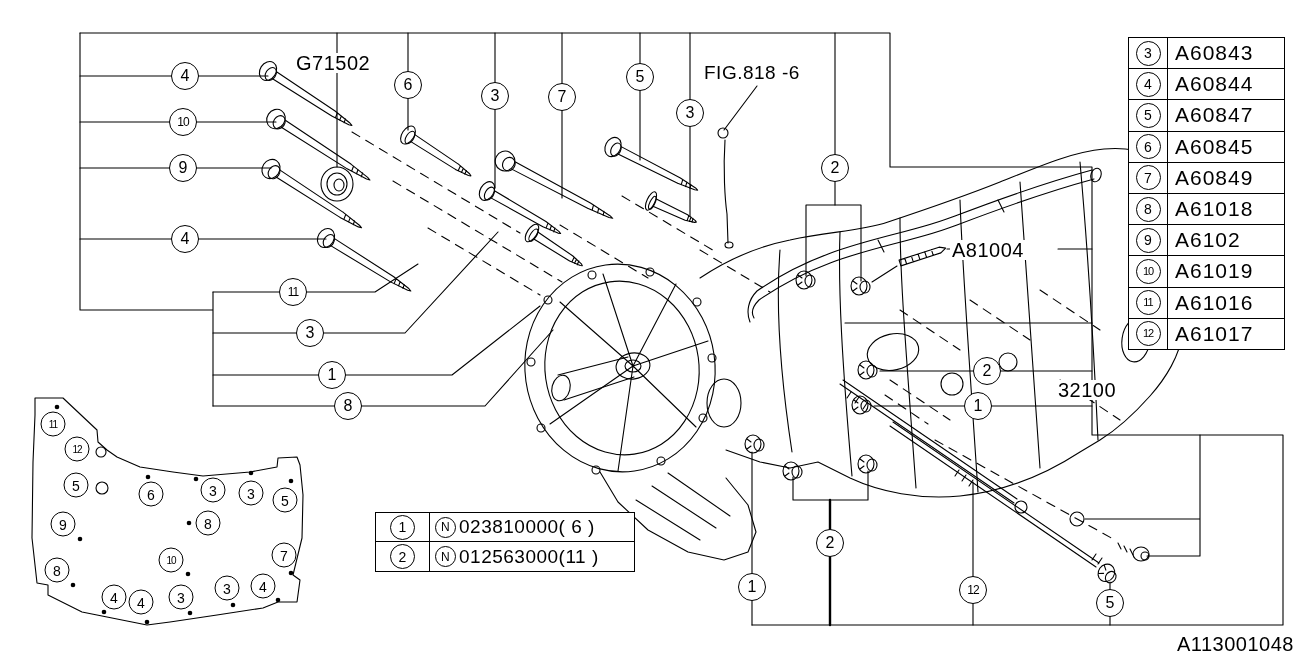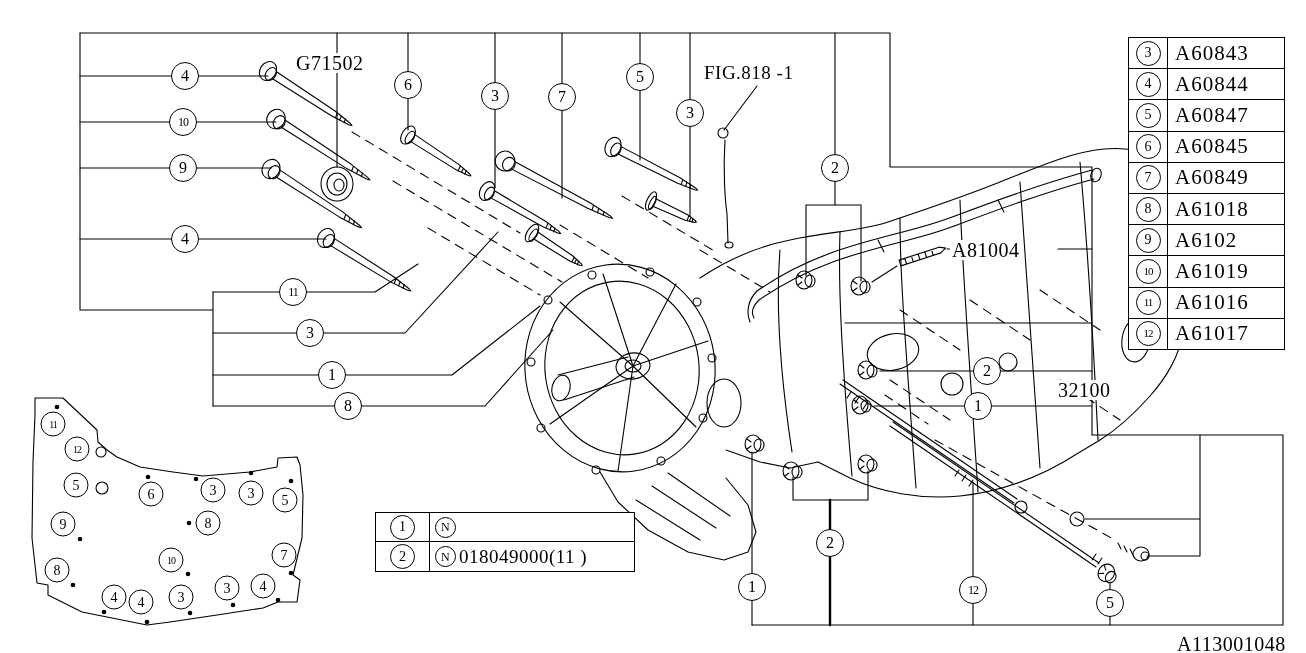--- a/index.html
+++ b/index.html
@@ -1,17 +1,17 @@
 <!DOCTYPE html>
 <html><head>
 <meta charset="utf-8">
 <style>
   html,body{margin:0;padding:0;background:#fff}
   .stage{position:relative;width:1306px;height:653px;background:#fff;color:#000;
-         font-family:Liberation Serif, serif;overflow:hidden}
+         font-family:Liberation Sans, sans-serif;overflow:hidden}
   svg.art{position:absolute;left:0;top:0;z-index:1}
   svg.art *{vector-effect:non-scaling-stroke}
   .lines{fill:none;stroke:#000;stroke-width:1.1;stroke-linecap:round;stroke-linejoin:round}
   .thick{stroke-width:2.4}
   .dash{stroke-dasharray:9 7}
   .dot{fill:#000;stroke:none}
   .callout{position:absolute;width:26px;height:26px;border:1.4px solid #000;border-radius:50%;
            background:#fff;display:flex;align-items:center;justify-content:center;
            font-size:16px;line-height:1;transform:translate(-50%,-50%);z-index:3}
   .callout.two{font-size:12px;letter-spacing:-1px}
@@ -170,21 +170,21 @@
         <circle class="dot" cx="233" cy="605" r="2.3"></circle>
       <circle class="dot" cx="278" cy="600" r="2.3"></circle>
         <circle class="dot" cx="291" cy="573" r="2.3"></circle>
       <circle class="dot" cx="104" cy="612" r="2.3"></circle>
         <circle class="dot" cx="190" cy="613" r="2.3"></circle>
       <circle class="dot" cx="147" cy="622" r="2.3"></circle>
     </g>
   </svg>
 
   <div class="dlabel" style="left:294px;top:53px">G71502</div>
-  <div class="dlabel" style="left:702px;top:63px;font-size:19px">FIG.818 -1</div>
+  <div class="dlabel" style="left:702px;top:63px;font-size:19px">FIG.818 -6</div>
   <div class="dlabel" style="left:950px;top:240px">A81004</div>
   <div class="dlabel" style="left:1056px;top:380px">32100</div>
   <div class="dlabel doc-num" style="left:1175px;top:634px">A113001048</div>
 
   <div class="parts-table">
       <div class="pt-row">
         <div class="pt-ref">
           <div class="badge">3</div>
         </div>
         <div class="pt-code">A60843</div>
@@ -243,27 +243,27 @@
         </div>
         <div class="pt-code">A61017</div>
       </div>
     </div>
 
   <div class="legend">
       <div class="lg-row">
         <div class="lg-ref">
           <div class="badge">1</div>
         </div>
-        <div class="lg-body"><div class="circleN">N</div></div>
+        <div class="lg-body"><div class="circleN">N</div><div class="">023810000( 6 )</div></div>
       </div>
       <div class="lg-row">
         <div class="lg-ref">
           <div class="badge">2</div>
         </div>
-        <div class="lg-body"><div class="circleN">N</div><div class="">018049000(11 )</div></div>
+        <div class="lg-body"><div class="circleN">N</div><div class="">012563000(11 )</div></div>
       </div>
     </div>
 
 <div class="callout" style="left: 185px; top: 76px;">4</div>
     <div class="callout two" style="left: 183px; top: 122px;">10</div>
     <div class="callout" style="left: 183px; top: 168px;">9</div>
     <div class="callout" style="left: 185px; top: 239px;">4</div>
     <div class="callout two" style="left: 293px; top: 292px;">11</div>
     <div class="callout" style="left: 310px; top: 333px;">3</div>
     <div class="callout" style="left: 332px; top: 375px;">1</div>

